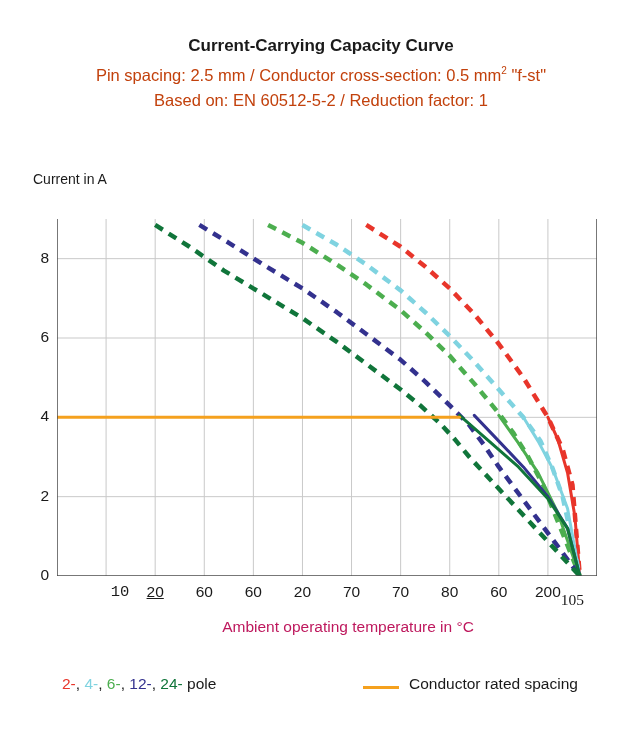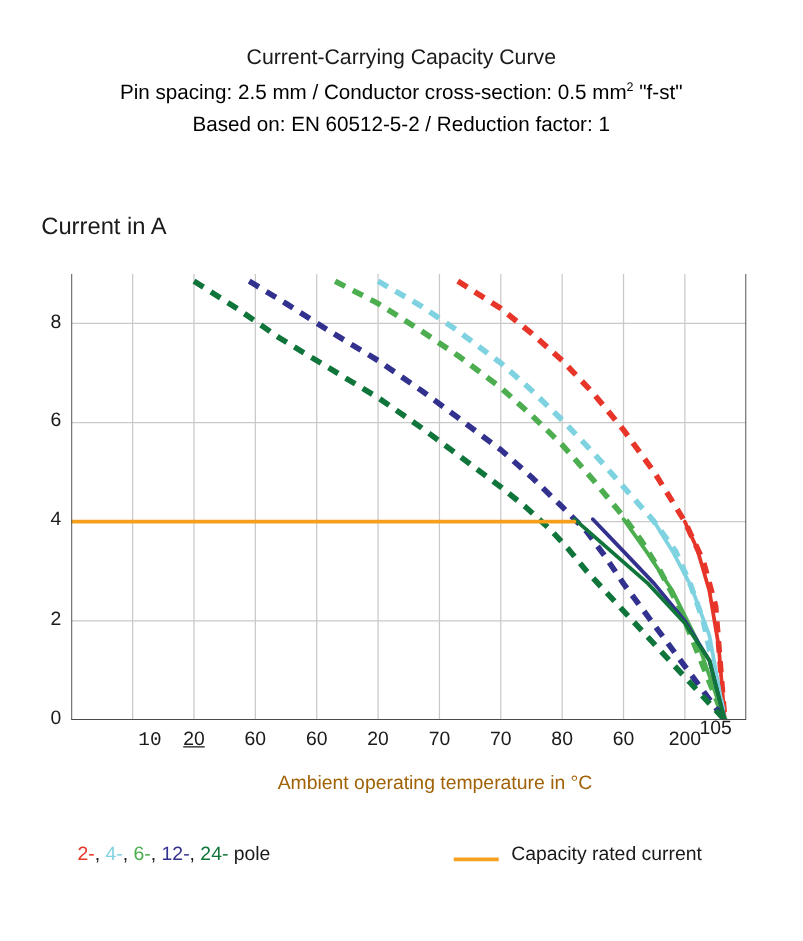--- a/index.html
+++ b/index.html
@@ -17,49 +17,49 @@
   }
   .title-block {
     position: absolute;
     top: 34px;
     left: 0;
     width: 642px;
     text-align: center;
   }
   .chart-title {
     font-size: 17px;
-    font-weight: normal;
+    font-weight: bold;
     color: #1a1a1a;
     line-height: 24px;
   }
   .subtitle {
     font-size: 16.5px;
     font-weight: normal;
-    color: #000000;
+    color: #c2410c;
     line-height: 25px;
   }
   .subtitle sup {
     font-size: 10px;
     vertical-align: super;
   }
   .ylabel {
     position: absolute;
     left: 33px;
     top: 171px;
-    font-size: 19px;
+    font-size: 14px;
     color: #1a1a1a;
   }
   .xlabel {
     position: absolute;
     left: 0;
     top: 618px;
     width: 614px;
     text-align: center;
     font-size: 15.5px;
-    color: #a16207;
+    color: #be185d;
     padding-left: 82px;
     box-sizing: border-box;
   }
   .plot-wrap {
     position: absolute;
     left: 57px;
     top: 219px;
     width: 540px;
     height: 357px;
   }
@@ -166,20 +166,20 @@
     <div class="xtick" style="left: 103px; top: 583px; font-family: Liberation Mono, monospace;">10</div>
     <div class="xtick" style="left: 138.182px; top: 583px; text-decoration: underline;">20</div>
     <div class="xtick" style="left: 187.273px; top: 583px;">60</div>
     <div class="xtick" style="left: 236.364px; top: 583px;">60</div>
     <div class="xtick" style="left: 285.455px; top: 583px;">20</div>
     <div class="xtick" style="left: 334.545px; top: 583px;">70</div>
     <div class="xtick" style="left: 383.636px; top: 583px;">70</div>
     <div class="xtick" style="left: 432.727px; top: 583px;">80</div>
     <div class="xtick" style="left: 481.818px; top: 583px;">60</div>
     <div class="xtick" style="left: 530.909px; top: 583px;">200</div>
-    <div class="xtick" style="left: 555.455px; top: 574px;">105</div>
+    <div class="xtick" style="left: 555.455px; top: 591px; font-family: Liberation Serif, serif;">105</div>
   </div>
 
 <div class="legend">
   <div class="legend-poles" id="legend-poles"><span style="color: rgb(232, 53, 42);">2-</span><span style="color: rgb(26, 26, 26);">, </span><span style="color: rgb(127, 211, 224);">4-</span><span style="color: rgb(26, 26, 26);">, </span><span style="color: rgb(76, 174, 79);">6-</span><span style="color: rgb(26, 26, 26);">, </span><span style="color: rgb(51, 49, 142);">12-</span><span style="color: rgb(26, 26, 26);">, </span><span style="color: rgb(16, 117, 58);">24-</span><span style="color: rgb(26, 26, 26);"> pole</span></div>
   <div class="legend-line"></div>
-  <div class="legend-rated-label">Capacity rated current</div>
+  <div class="legend-rated-label">Conductor rated spacing</div>
 </div>
 
 </body></html>

